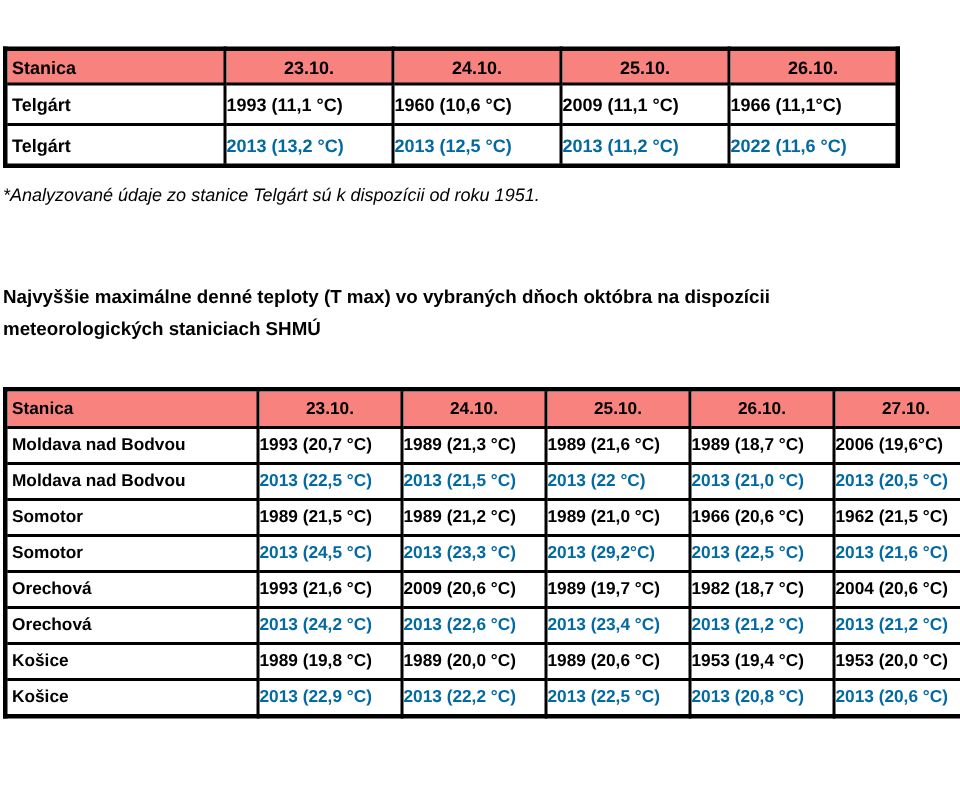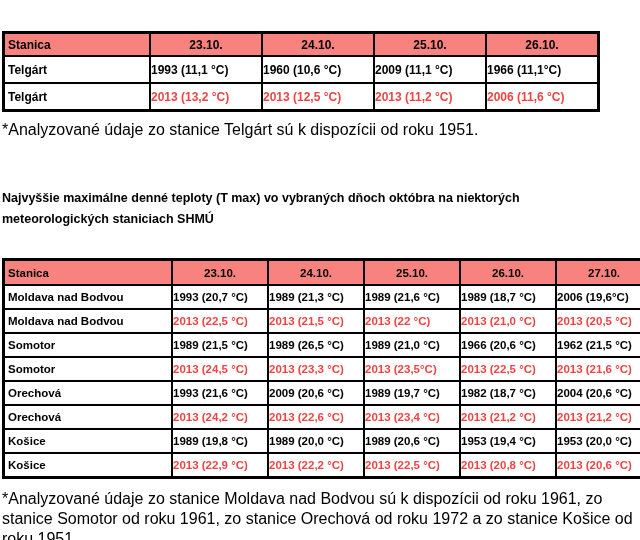--- a/index.html
+++ b/index.html
@@ -48,28 +48,29 @@
 
   .t1 th.col-station { width: 141px; }
   .t1 th.col-date   { width: 110px; }
   .t2 th.col-station { width: 163px; }
   .t2 th.col-date   { width: 94px; }
 
   .t td { height: 25px; text-align: left; }
   .t2 td { height: 22px; }
   .t td.cell-station { text-align: left; padding-left: 3px; }
 
-  .t tr.row-red td.cell-value { color: #ef4444; }
+  .t tr.row-red td.cell-value { color: #0369a1; }
 
   .footnote {
-    font-size: 16px;
+    font-size: 12px;
     line-height: 20px;
     margin-top: 8px;
     width: 638px;
     color: #000;
+    font-style: italic;
   }
   .footnote2 { margin-top: 10px; }
 </style>
 </head>
 <body>
 
 <div class="doc">
 
 
   <table class="t t1">
@@ -88,28 +89,28 @@
           <td class="cell-value">1993 (11,1 °C)</td>
           <td class="cell-value">1960 (10,6 °C)</td>
           <td class="cell-value">2009 (11,1 °C)</td>
           <td class="cell-value">1966 (11,1°C)</td>
         </tr>
         <tr class="row-red">
           <td class="cell-station">Telgárt</td>
           <td class="cell-value">2013 (13,2 °C)</td>
           <td class="cell-value">2013 (12,5 °C)</td>
           <td class="cell-value">2013 (11,2 °C)</td>
-          <td class="cell-value">2006 (11,6 °C)</td>
+          <td class="cell-value">2022 (11,6 °C)</td>
         </tr>
       </tbody>
     </table>
 
   <div class="footnote">*Analyzované údaje zo stanice Telgárt sú k dispozícii od roku 1951.</div>
 
-  <div class="section-title title2">Najvyššie maximálne denné teploty (T max) vo vybraných dňoch októbra na niektorých meteorologických staniciach SHMÚ</div>
+  <div class="section-title title2">Najvyššie maximálne denné teploty (T max) vo vybraných dňoch októbra na dispozícii meteorologických staniciach SHMÚ</div>
 
   <table class="t t2">
       <thead>
         <tr>
           <th class="col-station">Stanica</th>
           <th class="col-date">23.10.</th>
           <th class="col-date">24.10.</th>
           <th class="col-date">25.10.</th>
           <th class="col-date">26.10.</th>
           <th class="col-date">27.10.</th>
@@ -128,30 +129,30 @@
           <td class="cell-station">Moldava nad Bodvou</td>
           <td class="cell-value">2013 (22,5 °C)</td>
           <td class="cell-value">2013 (21,5 °C)</td>
           <td class="cell-value">2013 (22 °C)</td>
           <td class="cell-value">2013 (21,0 °C)</td>
           <td class="cell-value">2013 (20,5 °C)</td>
         </tr>
         <tr class="row-black">
           <td class="cell-station">Somotor</td>
           <td class="cell-value">1989 (21,5 °C)</td>
-          <td class="cell-value">1989 (26,5 °C)</td>
+          <td class="cell-value">1989 (21,2 °C)</td>
           <td class="cell-value">1989 (21,0 °C)</td>
           <td class="cell-value">1966 (20,6 °C)</td>
           <td class="cell-value">1962 (21,5 °C)</td>
         </tr>
         <tr class="row-red">
           <td class="cell-station">Somotor</td>
           <td class="cell-value">2013 (24,5 °C)</td>
           <td class="cell-value">2013 (23,3 °C)</td>
-          <td class="cell-value">2013 (23,5°C)</td>
+          <td class="cell-value">2013 (29,2°C)</td>
           <td class="cell-value">2013 (22,5 °C)</td>
           <td class="cell-value">2013 (21,6 °C)</td>
         </tr>
         <tr class="row-black">
           <td class="cell-station">Orechová</td>
           <td class="cell-value">1993 (21,6 °C)</td>
           <td class="cell-value">2009 (20,6 °C)</td>
           <td class="cell-value">1989 (19,7 °C)</td>
           <td class="cell-value">1982 (18,7 °C)</td>
           <td class="cell-value">2004 (20,6 °C)</td>
@@ -176,15 +177,14 @@
           <td class="cell-station">Košice</td>
           <td class="cell-value">2013 (22,9 °C)</td>
           <td class="cell-value">2013 (22,2 °C)</td>
           <td class="cell-value">2013 (22,5 °C)</td>
           <td class="cell-value">2013 (20,8 °C)</td>
           <td class="cell-value">2013 (20,6 °C)</td>
         </tr>
       </tbody>
     </table>
 
-  <div class="footnote footnote2">*Analyzované údaje zo stanice Moldava nad Bodvou sú k dispozícii od roku 1961, zo stanice Somotor od roku 1961, zo stanice Orechová od roku 1972 a zo stanice Košice od roku 1951.</div>
 
 </div>
 
 </body></html>

